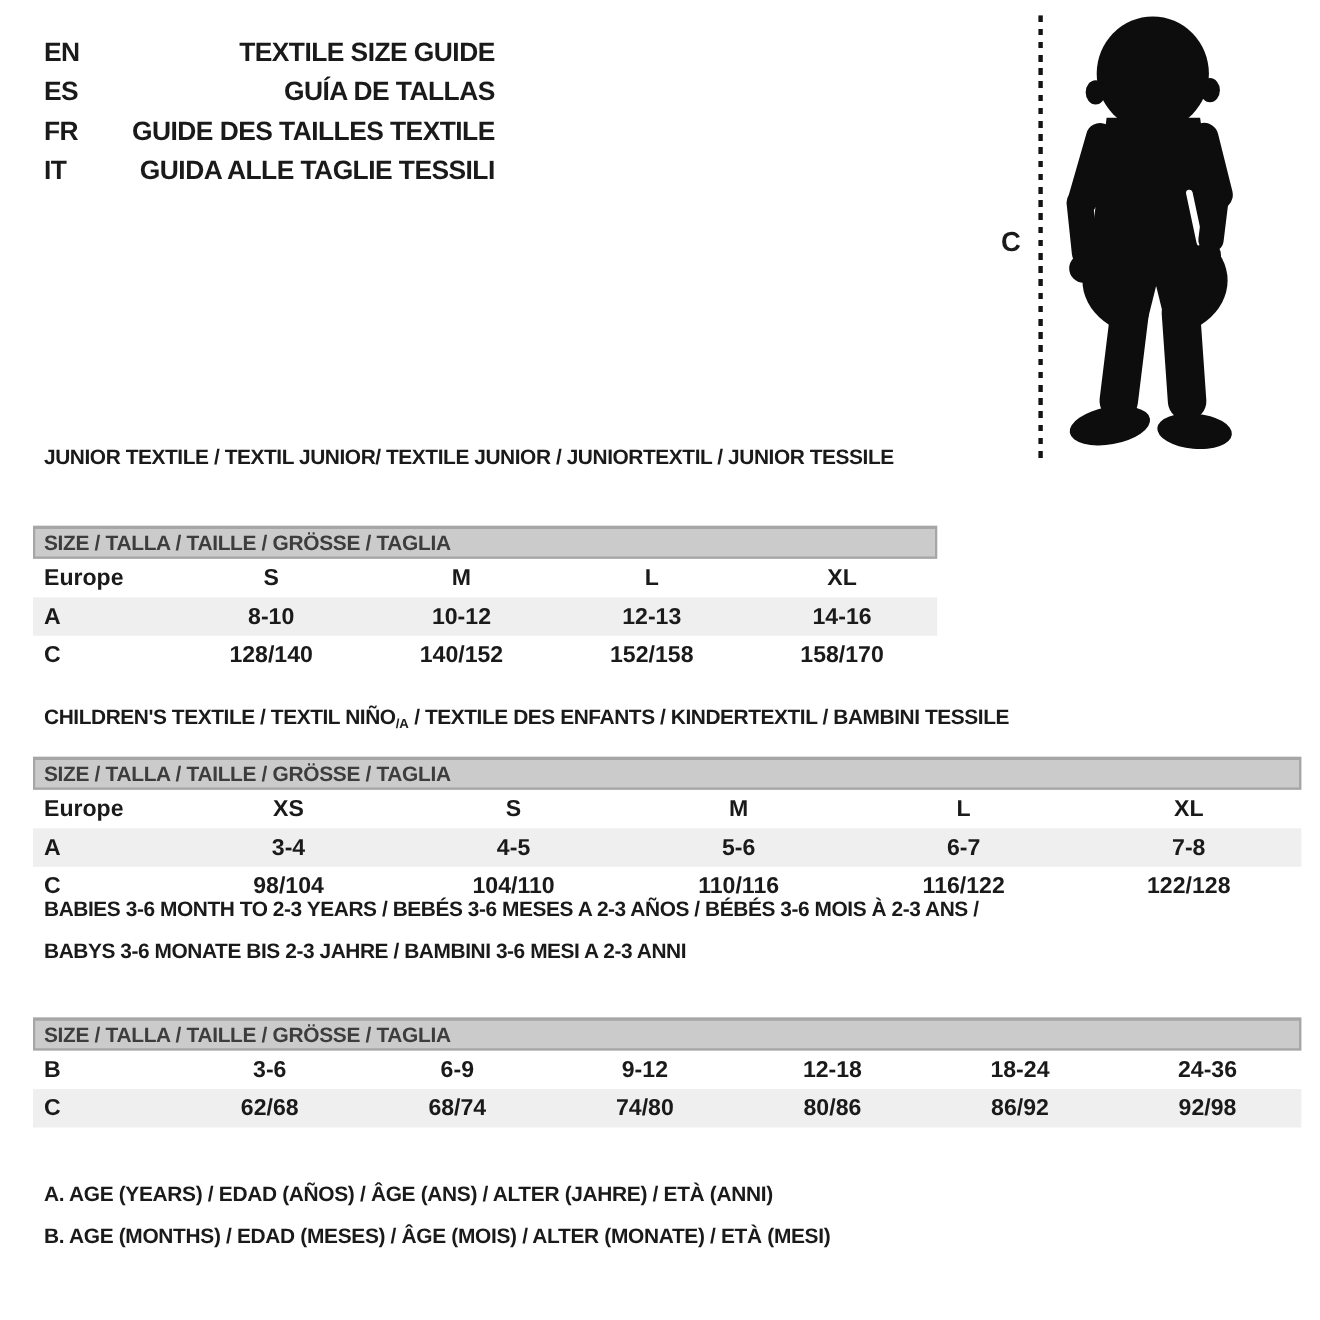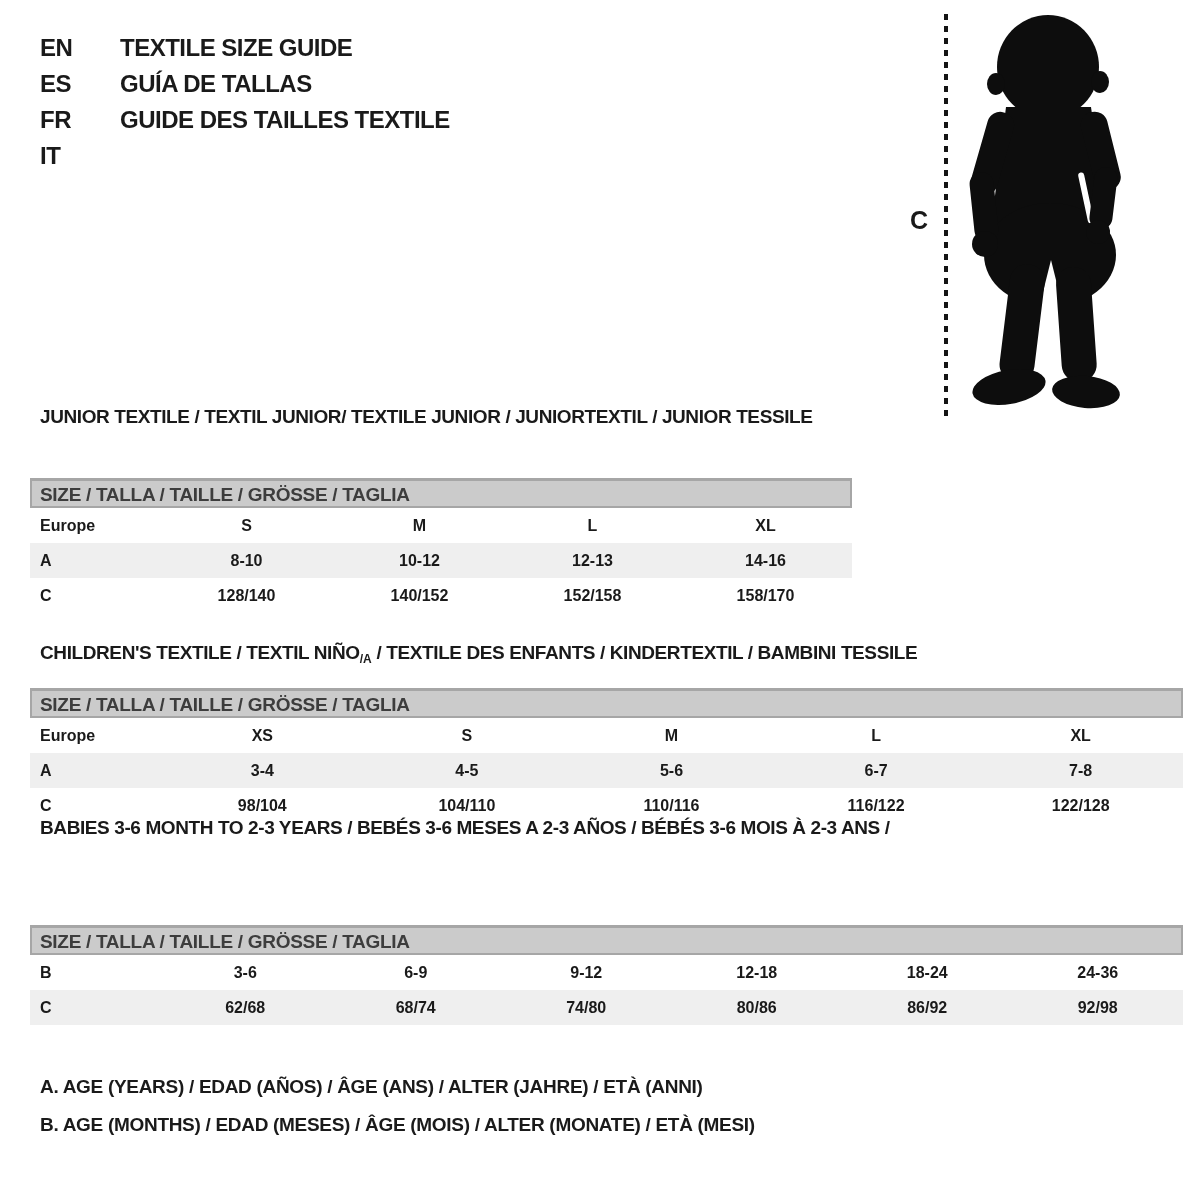--- a/index.html
+++ b/index.html
@@ -6,21 +6,21 @@
   html, body { margin: 0; padding: 0; }
   body {
     width: 1200px; height: 1200px; position: relative;
     background: #ffffff; color: #1a1a1a;
     font-family: "Liberation Sans", sans-serif;
     overflow: hidden;
   }
 
   
   .lang-block { position: absolute; left: 40px; top: 30px; }
-  .lang-row { display: flex; height: 36px; align-items: center; }
+  .lang-row { display: flex; height: 36px; align-items: center; justify-content: space-between; }
   .lang-code, .lang-label {
     font-weight: 700; font-size: 24px; letter-spacing: -0.5px; white-space: nowrap;
   }
   .lang-code { width: 80px; }
 
   
   .figure { position: absolute; left: 898px; top: 8px; width: 262px; height: 418px; }
   .measure-label { position: absolute; left: 12px; top: 198px; font-size: 25px; font-weight: 700; }
   .dash-line {
     position: absolute; left: 46px; top: 6px; width: 4px; height: 404px;
@@ -42,21 +42,21 @@
   .size-table { position: absolute; left: 30px; }
   .t-junior { top: 478px; width: 822px; }
   .t-children { top: 688px; width: 1153px; }
   .t-babies { top: 925px; width: 1153px; }
   .thead {
     height: 30px; background: #cbcbcb;
     border: 2px solid #a6a6a6; border-top-width: 3px;
     color: #3d3d3d; font-weight: 700; font-size: 19px; line-height: 28px;
     padding-left: 8px; letter-spacing: -0.3px; white-space: nowrap; overflow: hidden;
   }
-  .trow { display: flex; height: 35px; align-items: center; font-weight: 700; font-size: 16px; }
+  .trow { display: flex; height: 35px; align-items: center; font-weight: 700; font-size: 21px; }
   .trow.shaded { background: #efefef; }
   .tlabel { width: 130px; padding-left: 10px; flex: none; }
   .tcell { flex: 1; text-align: center; }
 
   
   .legend { position: absolute; left: 40px; top: 1068px; }
   .legend-line {
     font-size: 19px; font-weight: 700; letter-spacing: -0.3px;
     line-height: 38px; white-space: nowrap;
   }
@@ -74,20 +74,21 @@
     <div class="lang-row">
       <span class="lang-code">ES</span>
       <span class="lang-label">GUÍA DE TALLAS</span>
     </div>
     <div class="lang-row">
       <span class="lang-code">FR</span>
       <span class="lang-label">GUIDE DES TAILLES TEXTILE</span>
     </div>
     <div class="lang-row">
       <span class="lang-code">IT</span>
+      <span class="lang-label">GUIDA ALLE TAGLIE TESSILI</span>
     </div>
   </header>
 
   <div class="figure">
     <span class="measure-label">C</span>
     <div class="dash-line"></div>
     <svg class="toddler" width="180" height="410" viewBox="0 0 180 410" xmlns="http://www.w3.org/2000/svg">
       <g fill="#0d0d0d">
         <ellipse cx="92" cy="55" rx="51" ry="52"></ellipse>
         <ellipse cx="40" cy="72" rx="9" ry="11"></ellipse>
@@ -166,20 +167,21 @@
       <span class="tcell">98/104</span>
       <span class="tcell">104/110</span>
       <span class="tcell">110/116</span>
       <span class="tcell">116/122</span>
       <span class="tcell">122/128</span>
     </div>
   </div>
 
   <h2 class="section-title title-babies">
     <div>BABIES 3-6 MONTH TO 2-3 YEARS / BEBÉS 3-6 MESES A 2-3 AÑOS / BÉBÉS 3-6 MOIS À 2-3 ANS /</div>
+    <div>BABYS 3-6 MONATE BIS 2-3 JAHRE / BAMBINI 3-6 MESI A 2-3 ANNI</div>
   </h2>
 
   <div class="size-table t-babies">
     <div class="thead">SIZE / TALLA / TAILLE / GRÖSSE / TAGLIA</div>
     <div class="trow">
       <span class="tlabel">B</span>
       <span class="tcell">3-6</span>
       <span class="tcell">6-9</span>
       <span class="tcell">9-12</span>
       <span class="tcell">12-18</span>

